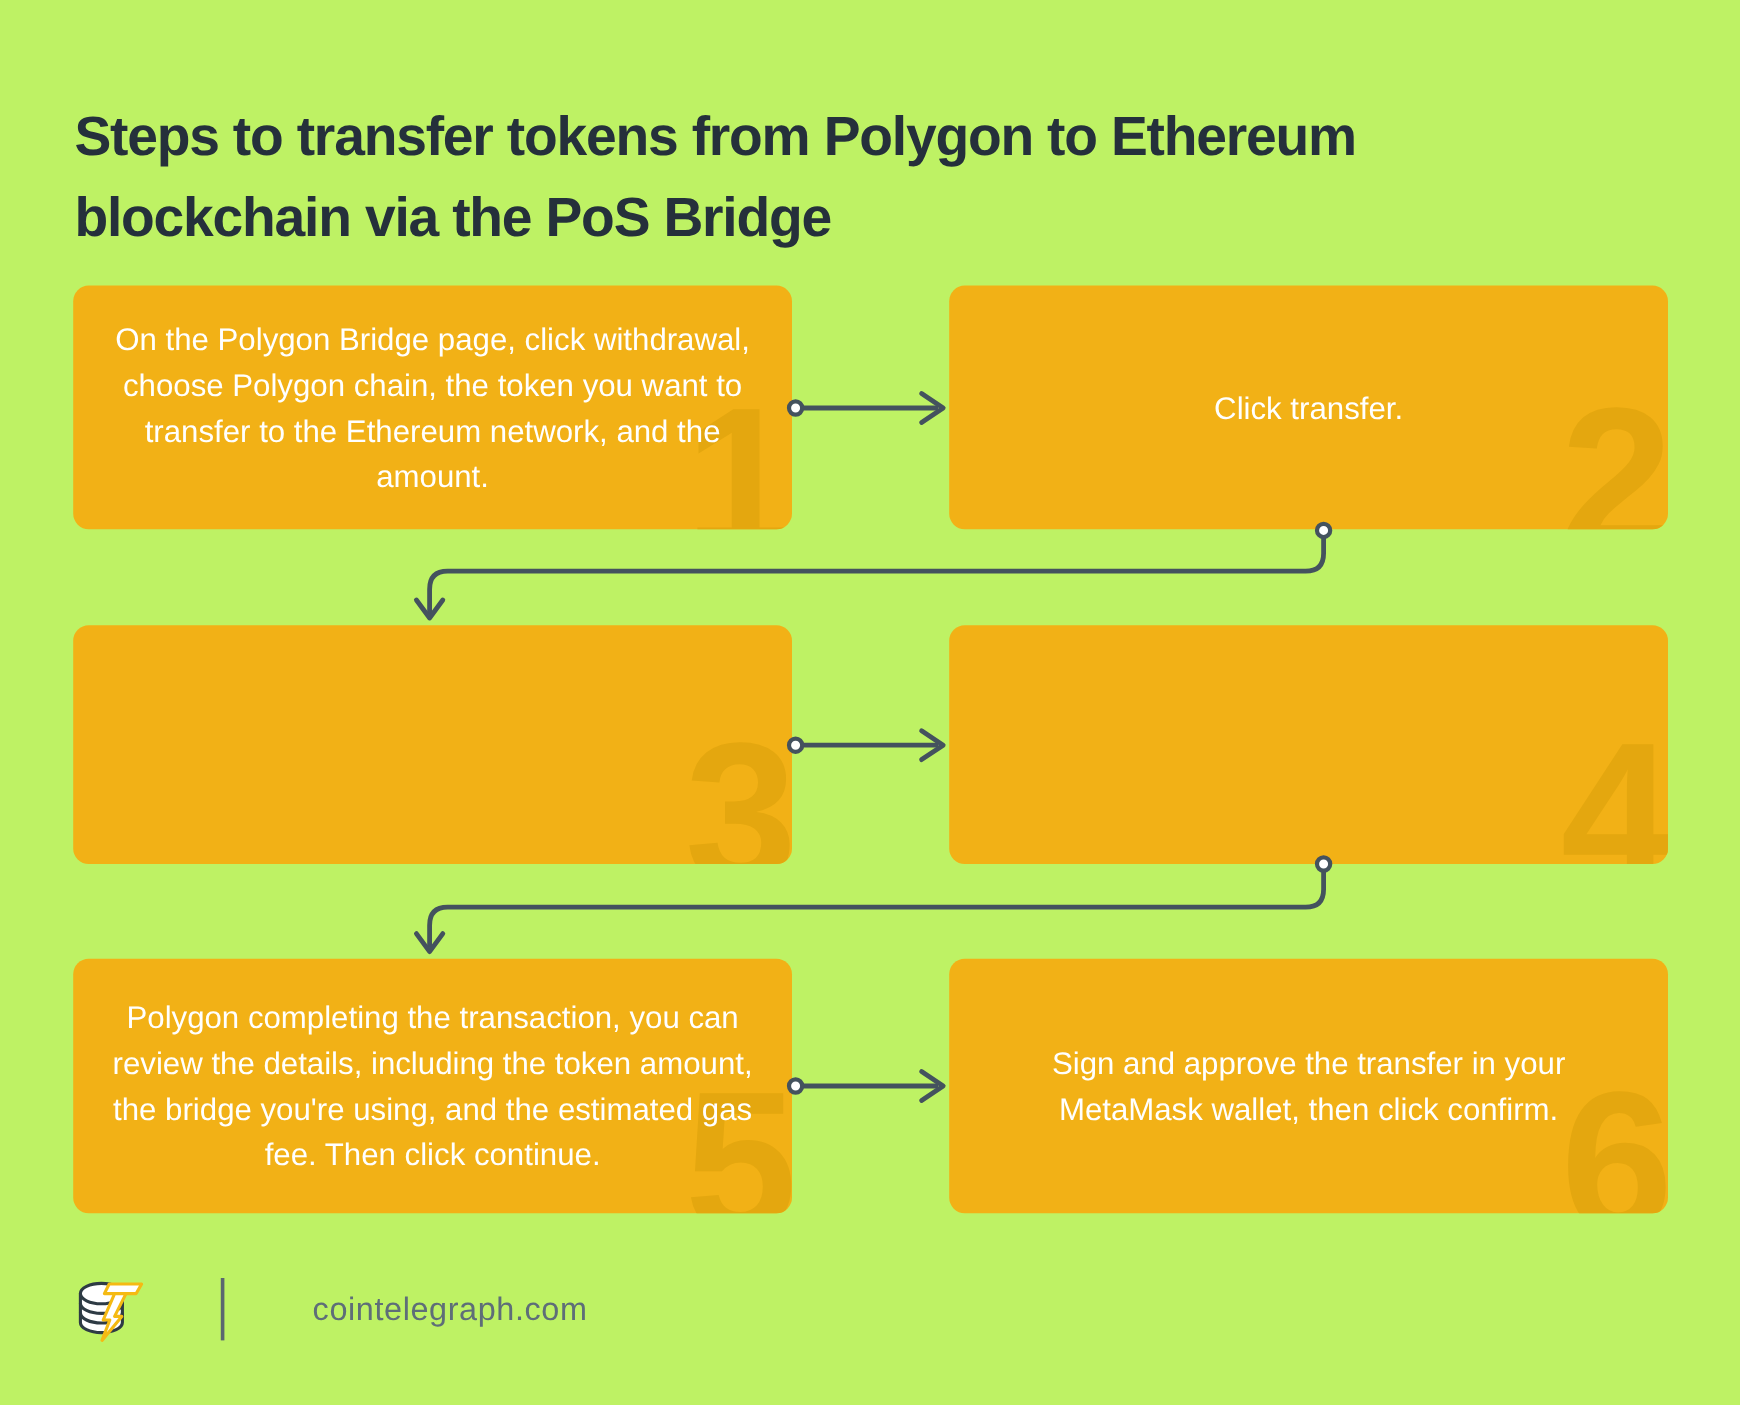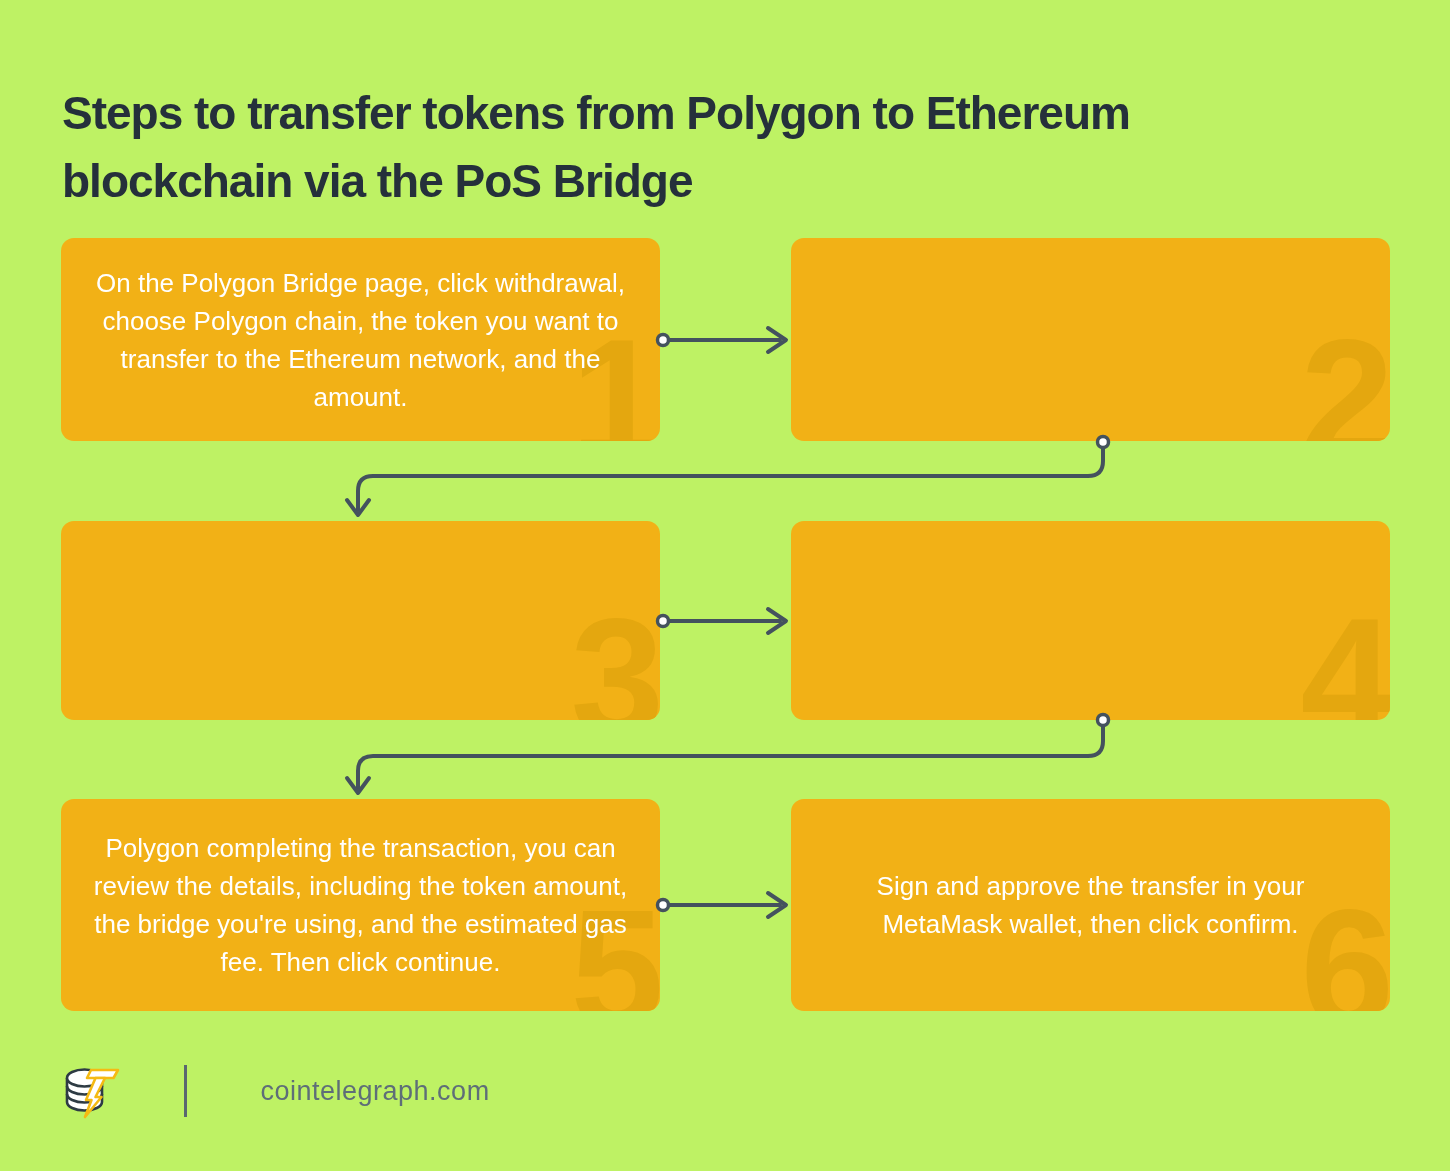--- a/index.html
+++ b/index.html
@@ -116,20 +116,21 @@
 
   <h1 class="title">Steps to transfer tokens from Polygon to Ethereum blockchain via the PoS Bridge</h1>
 
   <div class="card pos-1">
     <div class="step-number">1</div>
     <div class="step-text">On the Polygon Bridge page, click withdrawal, choose Polygon chain, the token you want to transfer to the Ethereum network, and the amount.</div>
   </div>
 
   <div class="card pos-2">
     <div class="step-number">2</div>
+    <div class="step-text">Click transfer.</div>
   </div>
 
   <div class="card pos-3">
     <div class="step-number">3</div>
   </div>
 
   <div class="card pos-4">
     <div class="step-number">4</div>
   </div>
 

